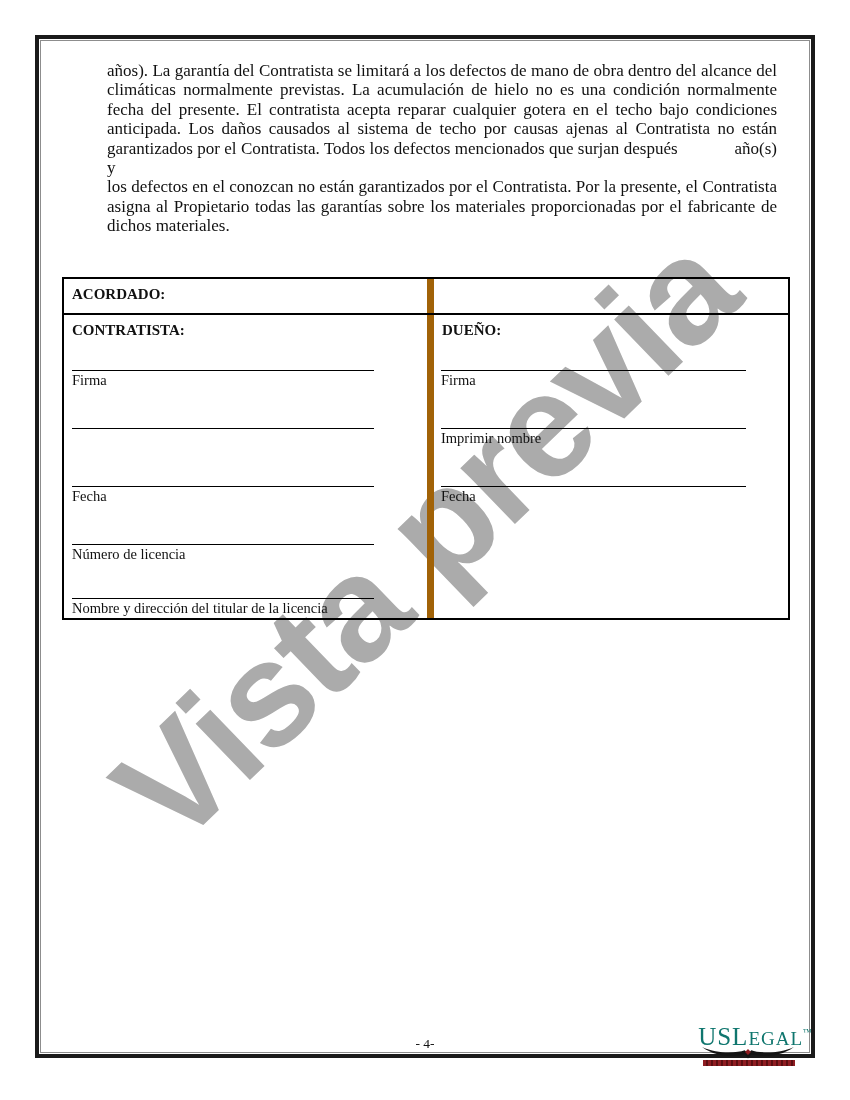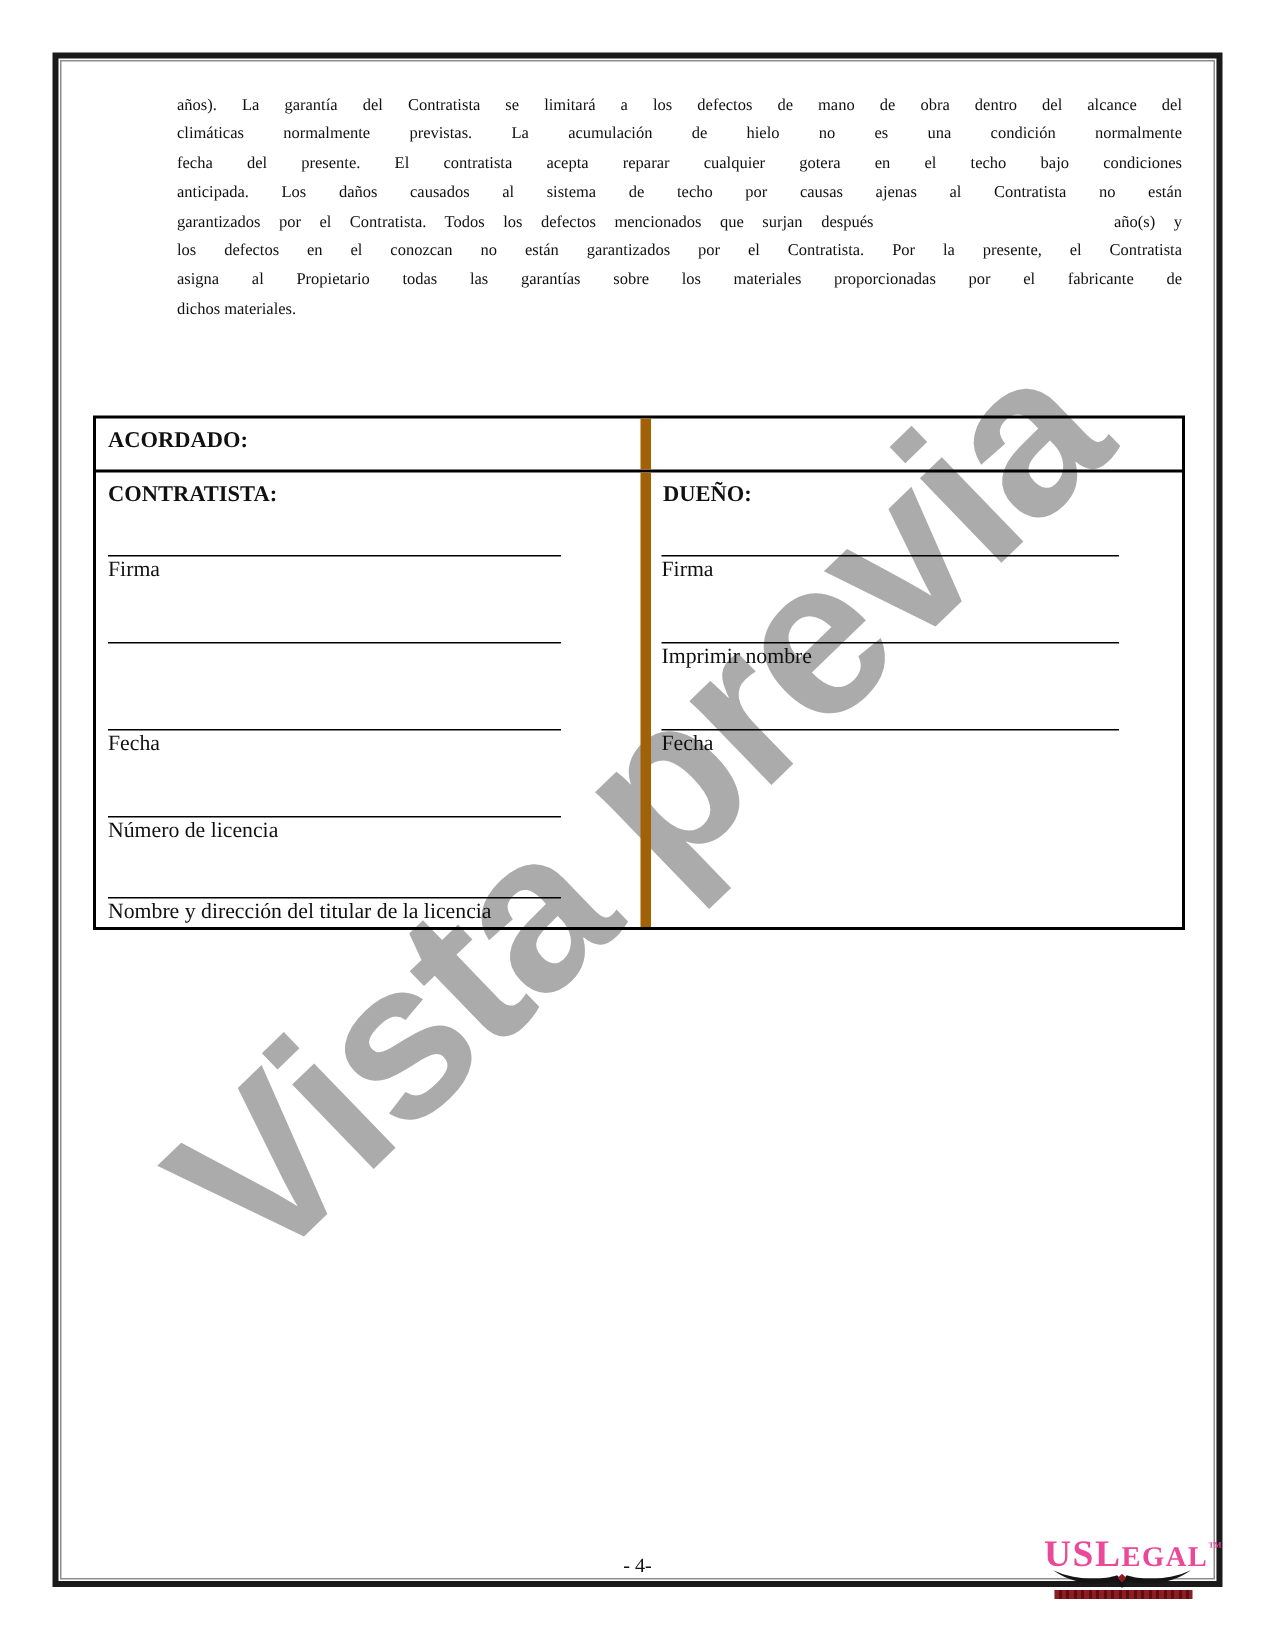--- a/index.html
+++ b/index.html
@@ -13,22 +13,22 @@
     box-shadow: inset 0 0 0 1px #ffffff, inset 0 0 0 2px #8d8d8d;
   }
   .watermark{
     position:absolute;left:386px;top:501px;z-index:1;
     transform:translate(-50%,-50%) rotate(-44deg);
     font-family:"Liberation Sans",sans-serif;font-weight:bold;
     font-size:148px;letter-spacing:-3px;color:#ababab;white-space:nowrap;
     user-select:none;
   }
   .paragraph{
-    position:absolute;left:79px;top:22px;width:670px;z-index:2;
-    font-size:11px;line-height:19.4px;
+    position:absolute;left:68px;top:22px;width:670px;z-index:2;
+    font-size:17px;line-height:19.4px;
   }
   .pline{text-align:justify;text-align-last:justify;}
   .pline.last{text-align:justify;text-align-last:auto;}
   .agreement-table{
     position:absolute;left:23px;top:238px;width:728px;height:343px;z-index:2;
     box-sizing:border-box;border:2px solid #000;display:flex;flex-direction:column;
   }
   .t-row{display:flex;box-sizing:border-box;}
   .t-row.header-row{height:36px;border-bottom:2px solid #000;}
   .t-row.body-row{flex:1;}
@@ -43,21 +43,21 @@
   .sig-label{font-size:14.5px;margin-top:1px;white-space:nowrap;}
   .page-footer{
     position:absolute;left:0;top:997px;width:100%;text-align:center;
     font-size:13.5px;z-index:2;
   }
   .logo{
     position:absolute;left:696px;top:1024px;z-index:6;width:118px;
     line-height:1;
   }
   .logo-word{
-    font-family:"Liberation Serif",serif;font-weight:bold;color:#ec4899;
+    font-family:"Liberation Serif",serif;font-weight:normal;color:#0f766e;
     letter-spacing:1px;white-space:nowrap;text-align:center;
   }
   .logo-word .lg{font-size:25px;}
   .logo-word .sm{font-size:19px;}
   .logo-word sup{font-size:9px;letter-spacing:0;vertical-align:10px;}
   .logo-eagle{display:block;margin:-4px 0 0 0;width:104px;height:15px;}
   .logo-bar{
     width:92px;height:6px;margin:0 0 0 7px;
     background:repeating-linear-gradient(90deg,#8e1c21 0 3px,#5c0e12 3px 5px);
   }

